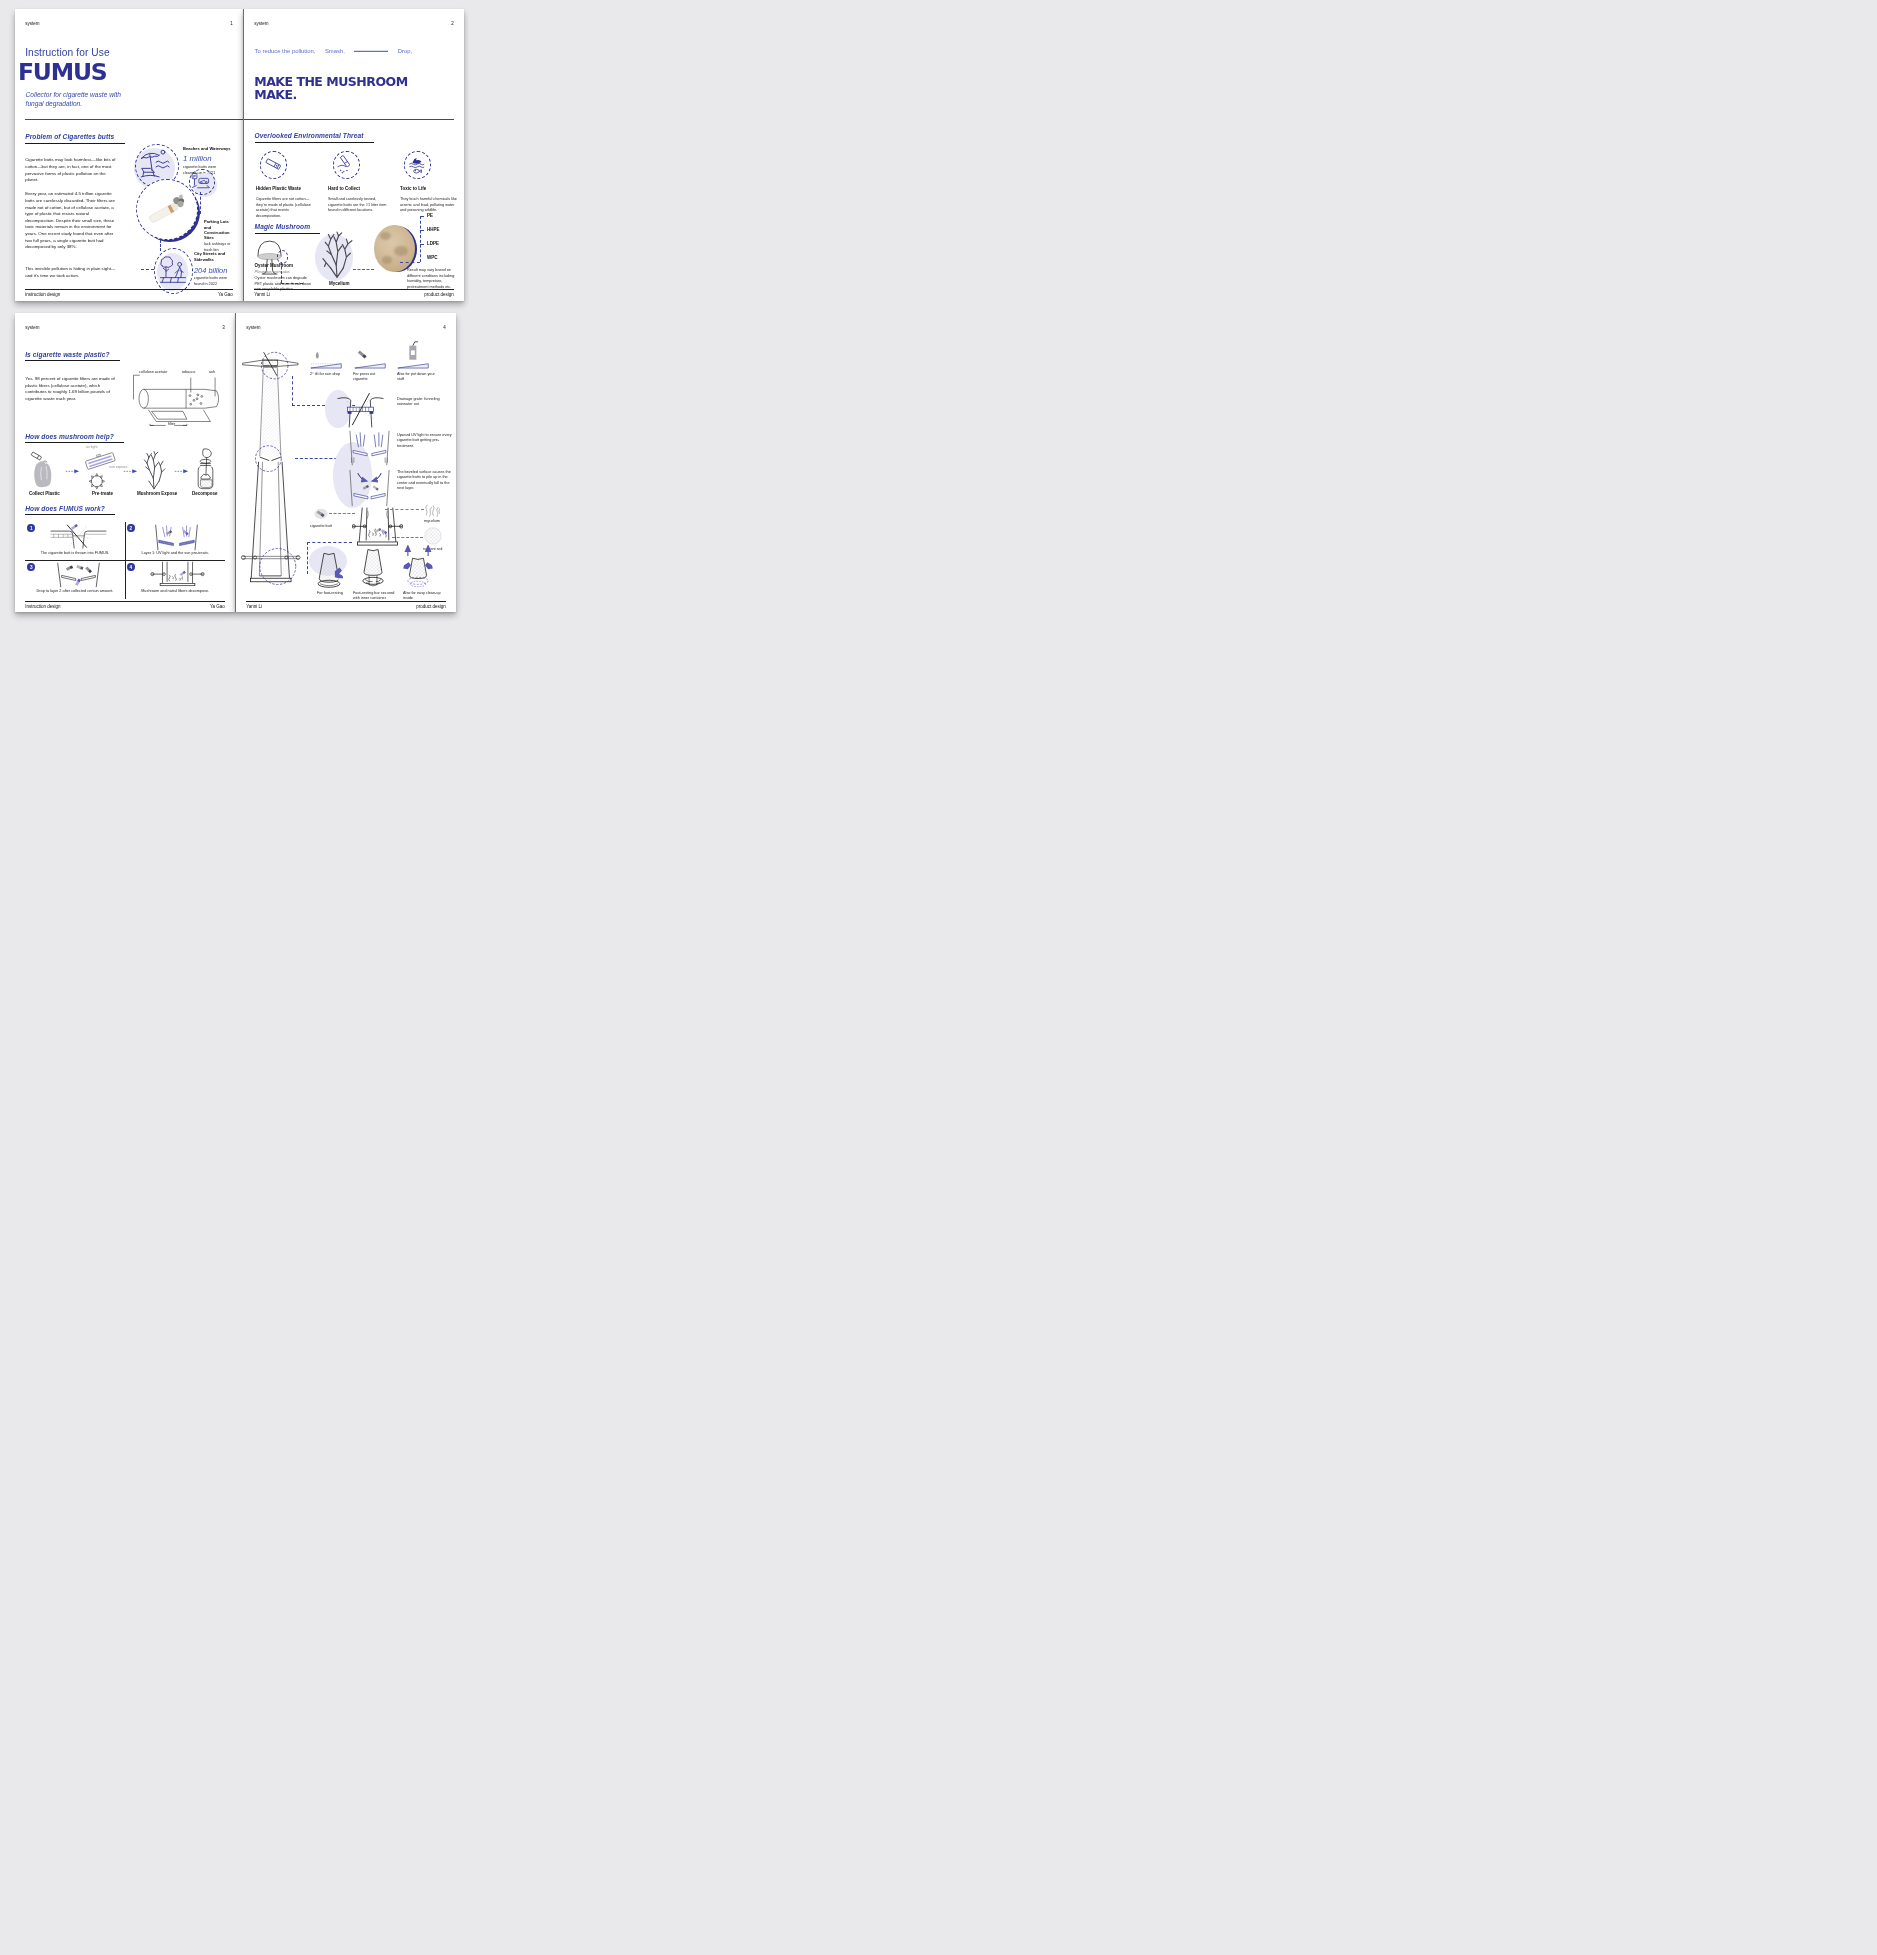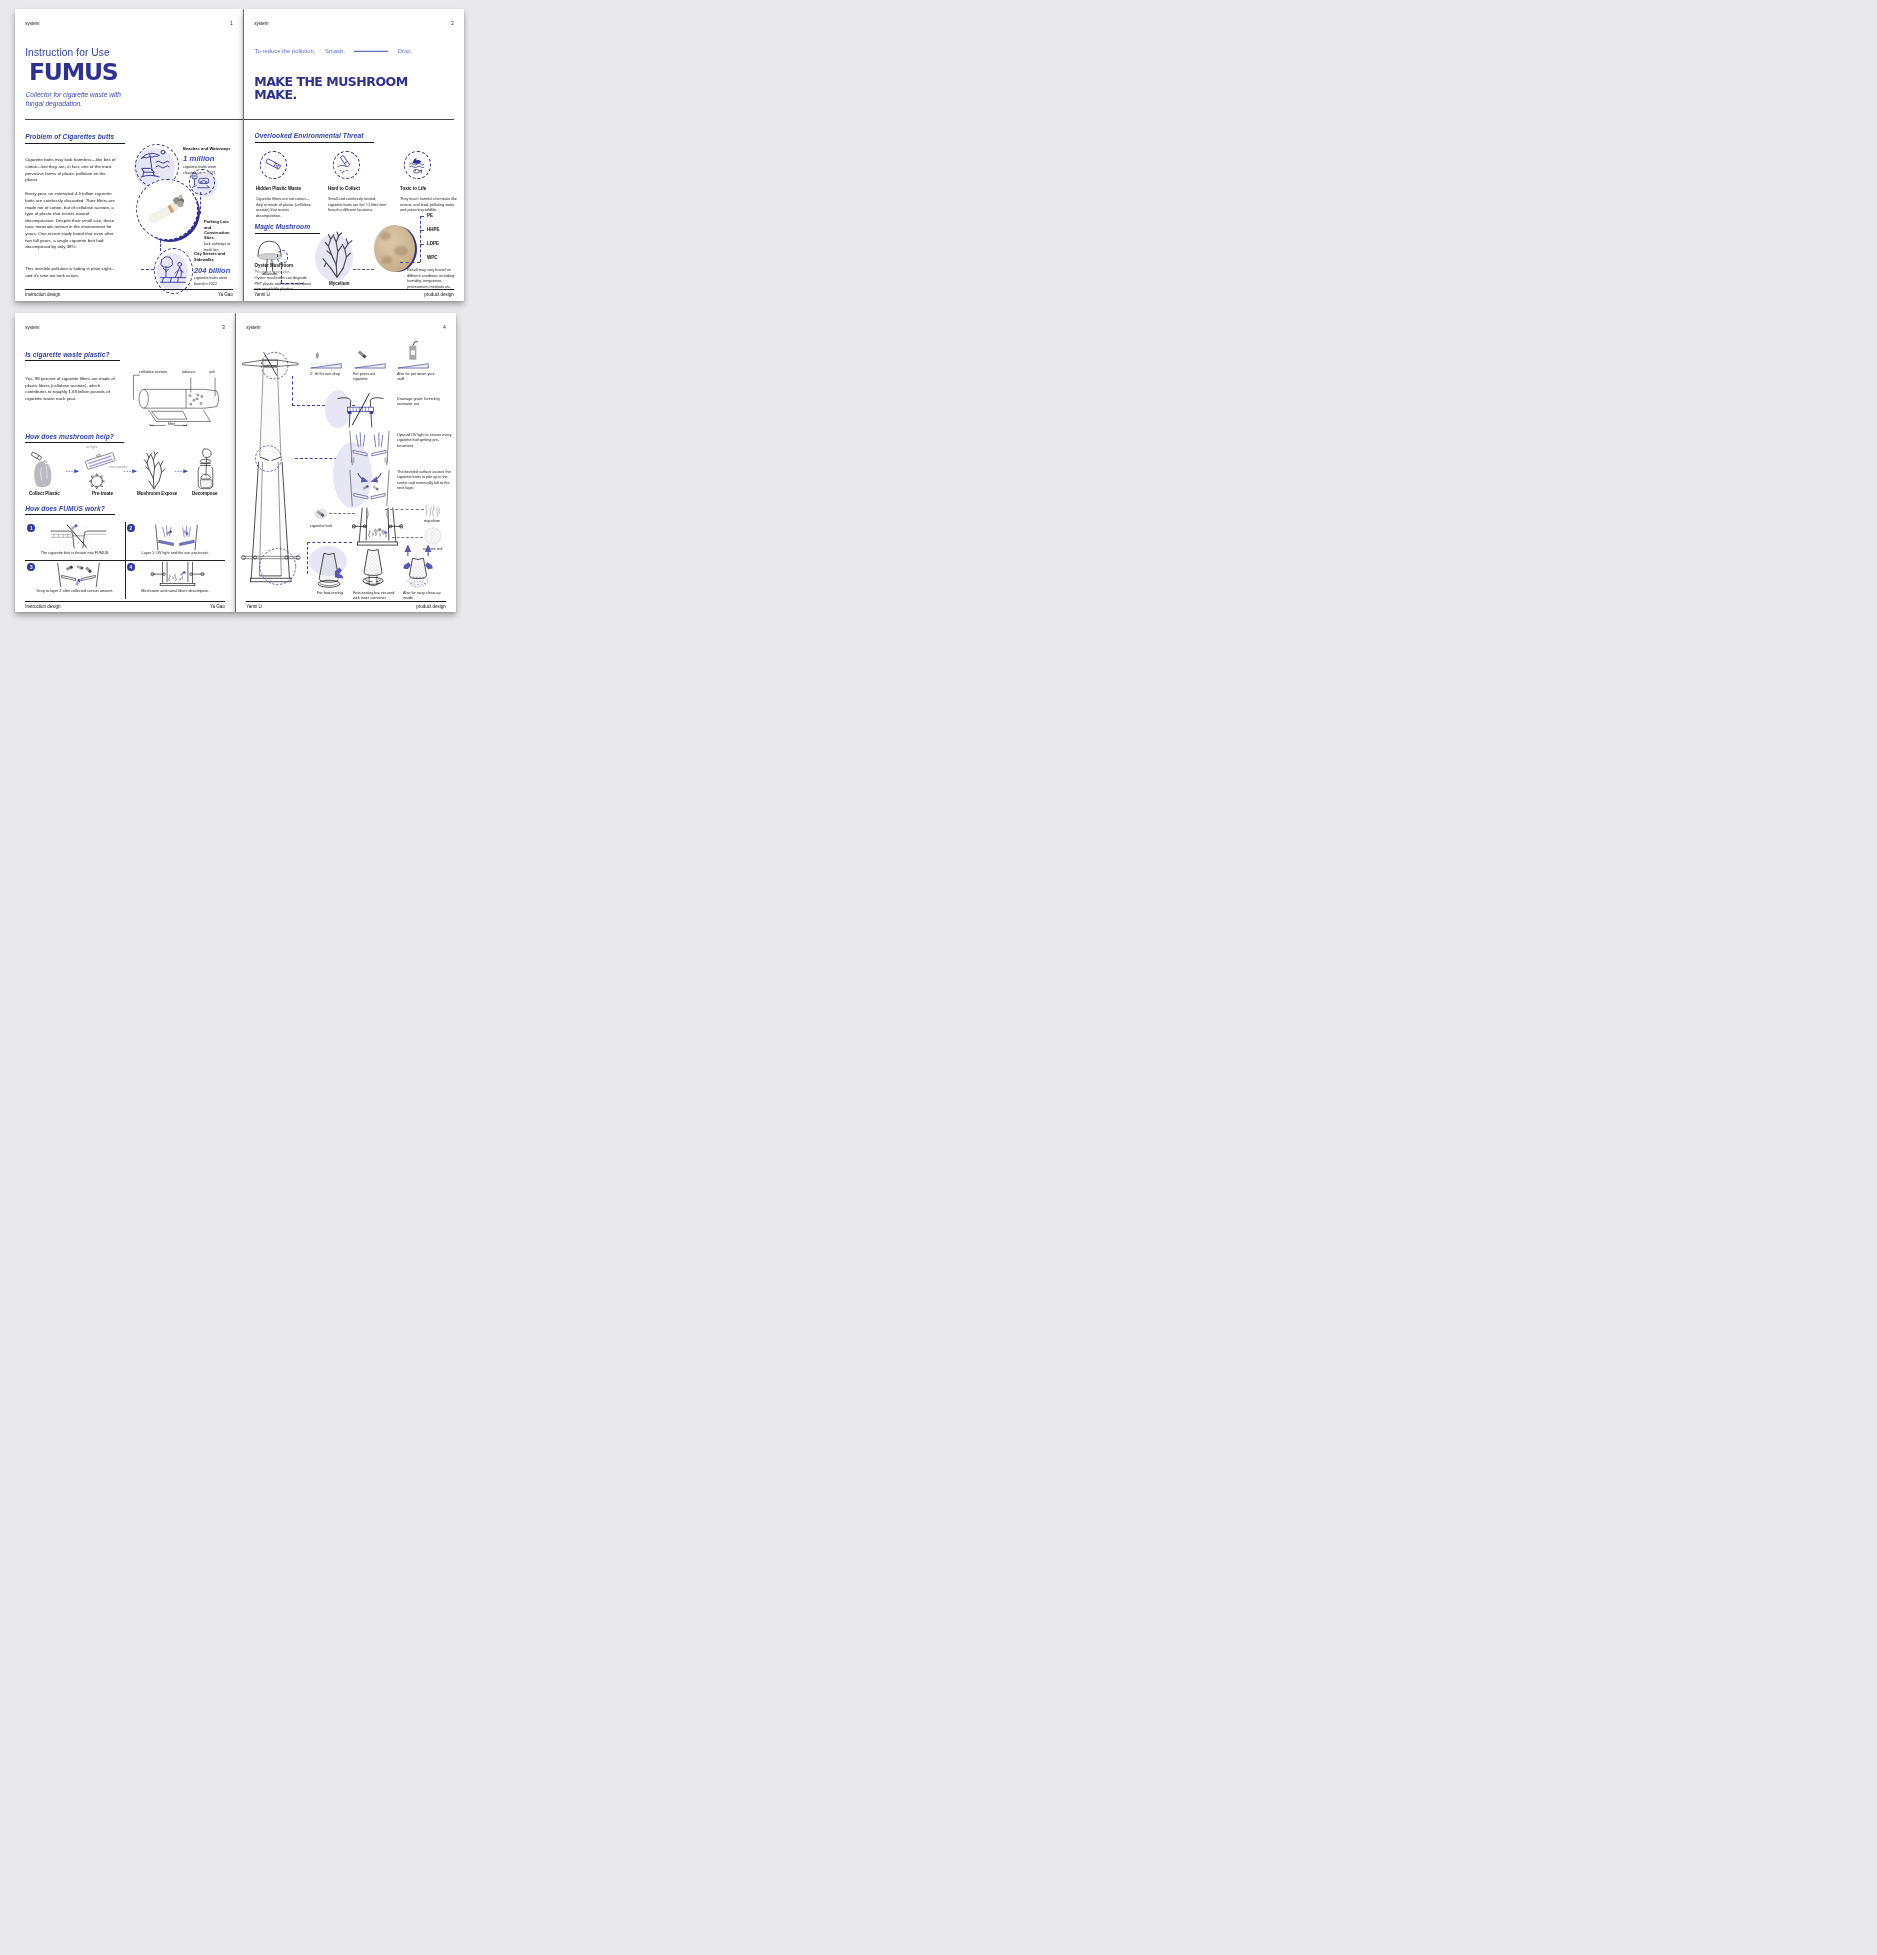--- a/index.html
+++ b/index.html
@@ -14,21 +14,21 @@
   .hdr{position:absolute;top:11.7px;left:10.2px;right:10.2px;display:flex;justify-content:space-between;font-size:4.5px;color:#111;}
   .footline{position:absolute;left:10.2px;right:10.2px;border-top:0.6px solid #1d1d1d;}
   .foot{position:absolute;left:10.2px;right:10.2px;display:flex;justify-content:space-between;font-size:4.5px;color:#111;}
   .midrule{position:absolute;top:110px;border-top:0.5px solid #4a4a4a;left:0;right:0;}
   .it-head{display:inline-block;font-style:italic;font-weight:bold;color:#2f3f9e;font-size:6.6px;letter-spacing:0.1px;border-bottom:0.7px solid #1b1b1b;padding:0 10.2px 2.3px 0;}
   .body{font-size:4.4px;line-height:1.5;color:#161616;}
   .blabel{font-weight:bold;font-size:4.1px;color:#0f0f0f;line-height:1.3;}
   .small{font-size:3.8px;line-height:1.45;color:#1f1f1f;}
   .cap{font-size:3.8px;line-height:1.4;color:#1c1c1c;}
   .gray{font-size:3.6px;color:#8d8d92;}
-  .statv{font-style:italic;font-size:7.8px;color:#3c4cb5;font-weight:700;text-align:center;}
+  .statv{font-style:italic;font-size:7.8px;color:#3c4cb5;font-weight:400;text-align:center;}
   .dcirc{position:absolute;border:0.6px dashed #2e3192;border-radius:50%;}
   .blob{position:absolute;border-radius:50%;background:#e6e6f4;}
   .dshv{position:absolute;width:0;border-left:0.7px dashed #3a44a5;}
   .dshh{position:absolute;height:0;border-top:0.7px dashed #3a44a5;}
   .dshg{border-color:#7a7a80;}
   .badge{position:absolute;width:7.4px;height:8.2px;border-radius:50%;background:#31389b;color:#fff;font-weight:bold;font-size:4.7px;display:flex;align-items:center;justify-content:center;}
   .abs{position:absolute;}
   .fumus{font-family:"DejaVu Sans",sans-serif;font-weight:bold;color:#2e3192;letter-spacing:-1.2px;font-size:23.5px;line-height:.95;}
   .bigshout{font-family:"DejaVu Sans",sans-serif;font-weight:bold;color:#2e3192;letter-spacing:-0.5px;font-size:12.5px;line-height:1.04;}
   .kicker{font-size:10.2px;color:#33439f;letter-spacing:0.1px;}
@@ -65,21 +65,21 @@
 
 <div class="spread" style="left:15px;top:9.4px;">
 
   <div class="card" style="width:228px;height:292px;">
     <div class="gridbg"></div>
     <div class="hdr">
       <span>system</span>
       <span>1</span>
     </div>
     <div class="abs kicker" style="left:10.2px;top:38px;">Instruction for Use</div>
-    <div class="abs fumus" style="left:14px;top:52px;">FUMUS</div>
+    <div class="abs fumus" style="left:3px;top:52px;">FUMUS</div>
     <div class="abs tagline" style="left:10.6px;top:82px;width:109px;">Collector for cigarette waste with fungal degradation.</div>
     <div class="midrule" style="left:10.2px;right:0;"></div>
 
     <div class="abs" style="left:10.2px;top:124px;">
       <span class="it-head">Problem of Cigarettes butts</span>
     </div>
     <div class="abs body" style="left:10.2px;top:148px;width:94px;">Cigarette butts may look harmless—like bits of cotton—but they are, in fact, one of the most pervasive forms of plastic pollution on the planet.</div>
     <div class="abs body" style="left:10.2px;top:182px;width:94px;">Every year, an estimated 4.5 trillion cigarette butts are carelessly discarded. Their filters are made not of cotton, but of cellulose acetate, a type of plastic that resists natural decomposition. Despite their small size, these toxic materials remain in the environment for years. One recent study found that even after two full years, a single cigarette butt had decomposed by only 38%.</div>
     <div class="abs body" style="left:10.2px;top:257px;width:94px;">This invisible pollution is hiding in plain sight—and it’s time we took action.</div>
 

